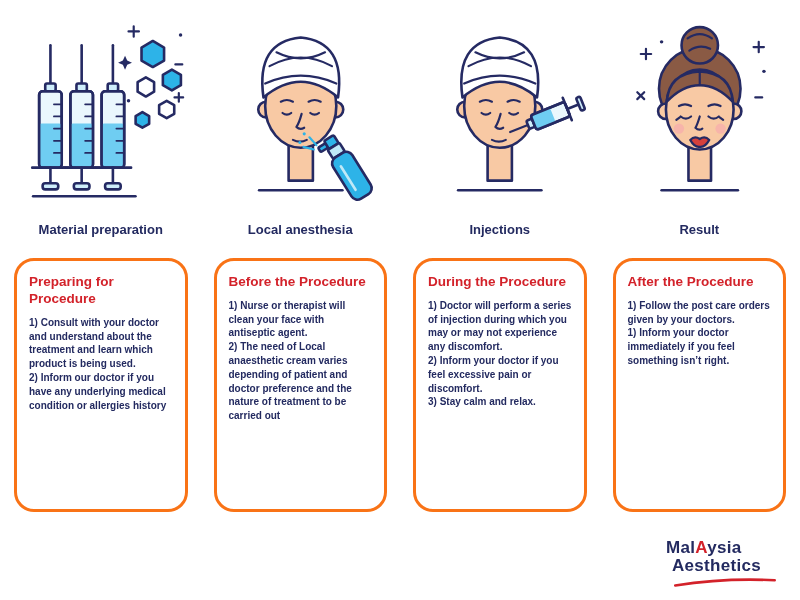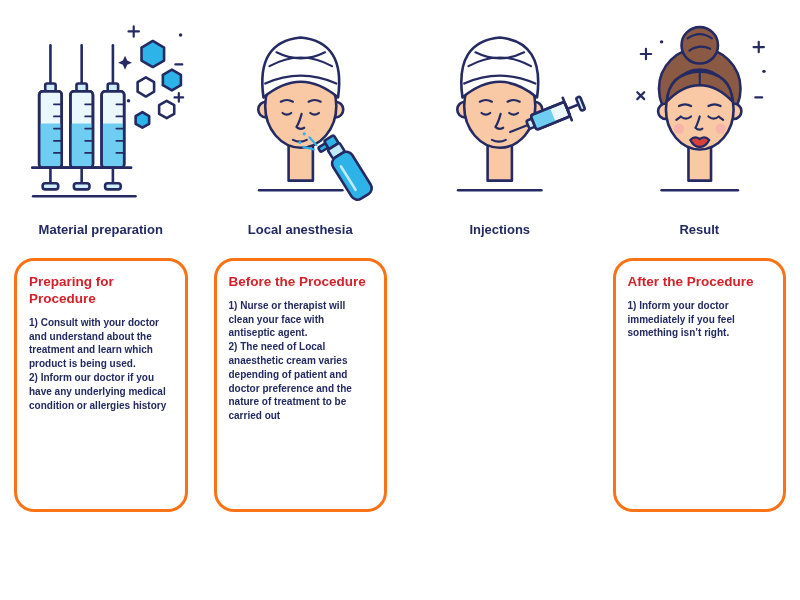--- a/index.html
+++ b/index.html
@@ -183,20 +183,26 @@
               <rect x="29" y="-9" width="24" height="18" rx="3" fill="#6fcdf2" stroke="none"></rect>
               <rect x="29" y="-9" width="42" height="18" rx="3" fill="none"></rect>
               <line x1="71" y1="-14" x2="71" y2="14"></line>
               <line x1="71" y1="0" x2="85" y2="0"></line>
               <rect x="85" y="-8" width="5" height="16" rx="2" fill="#cfeefb"></rect>
             </g>
           </g>
         </svg>
       </div>
       <div class="step-label">Injections</div>
+      <div class="card">
+        <h3>During the Procedure</h3>
+        <p>1) Doctor will perform a series of injection during which you may or may not experience any discomfort.</p>
+        <p>2) Inform your doctor if you feel excessive pain or discomfort.</p>
+        <p>3) Stay calm and relax.</p>
+      </div>
     </div>
 
     <div class="col">
       <div class="art">
         <svg viewBox="0 0 200 220">
           <g stroke="#252a63" stroke-width="3" fill="none" stroke-linecap="round" stroke-linejoin="round">
             <line x1="56" y1="199" x2="144" y2="199"></line>
             <path d="M87,148 L87,188 L113,188 L113,148" fill="#f8c9a4"></path>
             <circle cx="100" cy="82" r="47" fill="#8a5a44"></circle>
             <circle cx="61" cy="108" r="9" fill="#f8c9a4"></circle>
@@ -227,19 +233,27 @@
               <path d="M28,86 l8,8 M36,86 l-8,8"></path>
             </g>
             <circle cx="174" cy="62" r="2" fill="#252a63" stroke="none"></circle>
             <circle cx="56" cy="28" r="2" fill="#252a63" stroke="none"></circle>
           </g>
         </svg>
       </div>
       <div class="step-label">Result</div>
       <div class="card">
         <h3>After the Procedure</h3>
+        <p>1) Follow the post care orders given by your doctors.</p>
         <p>1) Inform your doctor immediately if you feel something isn’t right.</p>
       </div>
     </div>
 
   </div>
 
+  <div class="logo">
+    <div class="l1"><span>Mal</span><span class="accent">A</span><span>ysia</span></div>
+    <div class="l2">Aesthetics</div>
+    <svg class="swoosh" viewBox="0 0 120 14">
+      <path d="M2,11 Q60,2 118,5" stroke="#d3222a" stroke-width="3" fill="none" stroke-linecap="round"></path>
+    </svg>
+  </div>
 </div>
 
 </body></html>

